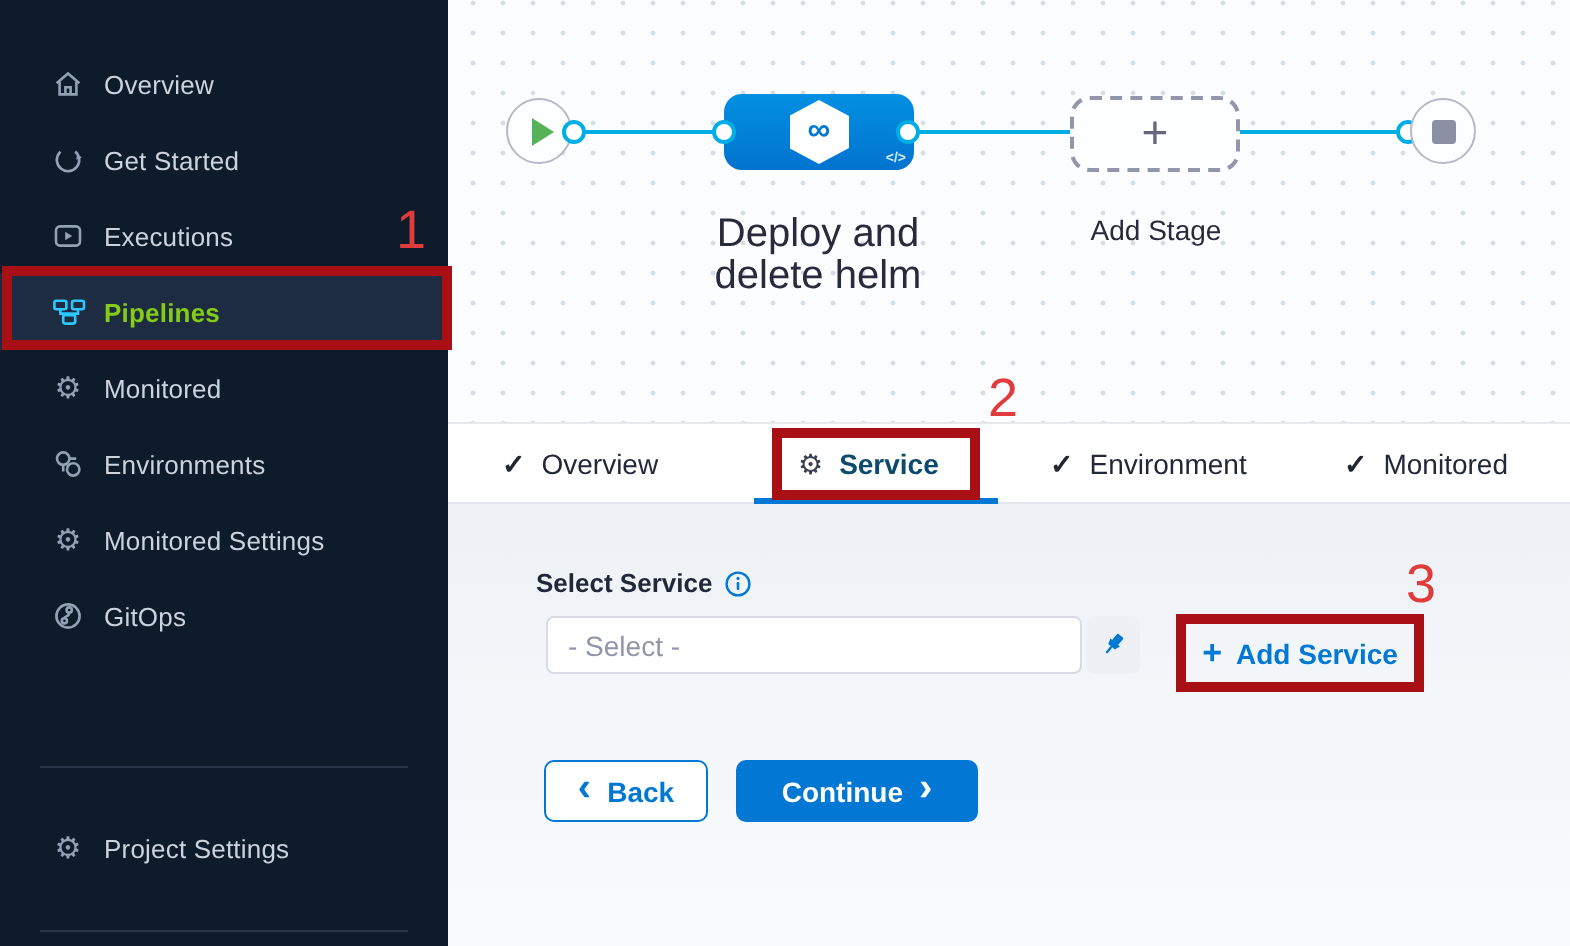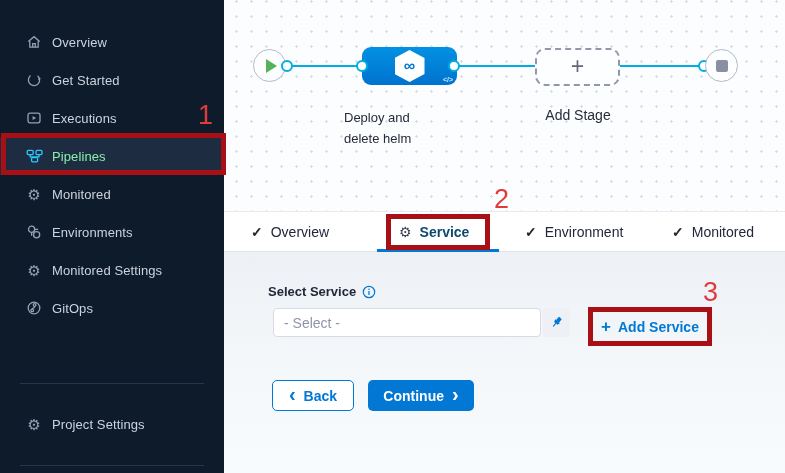--- a/index.html
+++ b/index.html
@@ -7,21 +7,21 @@
   .app { position:relative; width:785px; height:473px; overflow:hidden; background:#fff; }
 
   
   .sidebar { position:absolute; left:0; top:0; width:224px; height:473px; background:#0d1b2b; }
   .nav { position:absolute; top:23px; left:0; right:0; }
   .nav-item { display:flex; align-items:center; height:38px; padding-left:25px; cursor:pointer; }
   .nav-item .nicon { width:18px; height:18px; display:flex; align-items:center; justify-content:center; margin-right:9px; flex:0 0 18px; }
   .nav-item .nicon svg { display:block; }
   .nav-item .nlabel { font-size:13px; font-weight:500; color:#ccd3dd; letter-spacing:.1px; }
   .nav-item.active { background:#1d2c41; }
-  .nav-item.active .nlabel { color:#86efac; font-weight:400; }
+  .nav-item.active .nlabel { color:#84cc16; font-weight:700; }
   .gear-glyph { font-size:15px; color:#93a1b4; line-height:1; }
   .side-divider { position:absolute; left:20px; width:184px; height:1px; background:#263648; }
   .foot-item { position:absolute; top:405px; left:0; right:0; }
 
   
   .canvas { position:absolute; left:224px; top:0; width:561px; height:212px;
             background-color:#fbfdff;
             background-image:radial-gradient(#d5dde6 1px, rgba(0,0,0,0) 1.4px);
             background-size:15px 15px; background-position:5px 9px; }
   .flow-line { position:absolute; left:63px; top:65px; width:417px; height:2px; background:#00ade4; }
@@ -34,22 +34,22 @@
   .conn-dot { position:absolute; width:12px; height:12px; border-radius:50%; background:#fff; border:2.5px solid #00ade4; }
   .stage-node { position:absolute; left:138px; top:47px; width:95px; height:38px; border-radius:9px;
                 background:linear-gradient(180deg,#0290e2,#0173cf); display:flex; align-items:center; justify-content:center; cursor:pointer; }
   .hexagon { width:30px; height:32px; background:#fff; clip-path:polygon(50% 0,100% 25%,100% 75%,50% 100%,0 75%,0 25%);
              display:flex; align-items:center; justify-content:center; }
   .hexagon span { color:#0278d5; font-size:16px; font-weight:700; line-height:1; margin-top:-1px; }
   .code-badge { position:absolute; right:4px; bottom:2px; color:#cfe9fb; font-size:7px; font-weight:700; }
   .add-stage-node { position:absolute; left:311px; top:48px; width:85px; height:38px; border:2px dashed #9296ac; border-radius:10px;
                     background:#fdfeff; display:flex; align-items:center; justify-content:center; cursor:pointer; }
   .add-stage-node .plus { color:#63667c; font-size:23px; font-weight:300; line-height:1; margin-top:-2px; }
-  .stage-label { position:absolute; left:120px; top:107px; width:130px; text-align:left;
-                 font-size:13px; line-height:21px; color:#272b3b; }
+  .stage-label { position:absolute; left:120px; top:107px; width:130px; text-align:center;
+                 font-size:20px; line-height:21px; color:#272b3b; }
   .addstage-label { position:absolute; left:294px; top:107px; width:120px; text-align:center; font-size:14px; color:#272b3b; }
 
   
   .tabbar { position:absolute; left:224px; top:211px; width:561px; height:41px; background:#fff;
             border-top:1px solid #e6e9ee; border-bottom:1px solid #e2e6eb; }
   .tab { position:absolute; top:0; height:40px; display:flex; align-items:center; cursor:pointer; }
   .tab .check { color:#23262f; font-size:14px; font-weight:700; margin-right:8px; }
   .tab .tgear { color:#3c4150; font-size:14px; margin-right:8px; line-height:1; }
   .tab .tlabel { font-size:14px; color:#22273a; }
   .tab.active .tlabel { font-weight:700; color:#0c4a6e; }
@@ -66,21 +66,21 @@
   .select-input::placeholder { color:#9094ab; opacity:1; }
   .pin-btn { position:absolute; left:319px; top:56px; width:27px; height:29px; background:#eef0f6; border-radius:4px;
              display:flex; align-items:center; justify-content:center; cursor:pointer; }
   .add-service { position:absolute; left:369px; top:60px; width:114px; height:29px; display:flex; align-items:center;
                  justify-content:center; gap:7px; color:#0278d5; font-weight:700; font-size:14px; cursor:pointer; }
   .add-service .plus { font-size:17px; font-weight:700; line-height:1; margin-top:-1px; }
   .btn { position:absolute; top:128px; height:31px; border-radius:5px; display:flex; align-items:center;
          justify-content:center; gap:8px; font-size:14px; font-weight:700; cursor:pointer; }
   .btn .chev { font-size:20px; font-weight:700; line-height:1; margin-top:-3px; }
   .btn-back { left:48px; width:82px; background:#fff; border:1.5px solid #0278d5; color:#0278d5; }
-  .btn-continue { left:144px; width:106px; background:#0277d4; border:none; color:#fff; }
+  .btn-continue { left:144px; width:121px; background:#0277d4; border:none; color:#fff; }
 
   
   .anno-box { position:absolute; border:5px solid #a91016; pointer-events:none; }
   .anno-box1 { left:1px; top:133px; width:225px; height:42px; }
   .anno-box2 { left:386px; top:214px; width:104px; height:36px; }
   .anno-box3 { left:588px; top:307px; width:124px; height:39px; }
   .anno-num { position:absolute; color:#e13c3c; font-size:27px; font-weight:500; line-height:1; pointer-events:none; }
   .anno-1 { left:198px; top:102px; }
   .anno-2 { left:494px; top:186px; }
   .anno-3 { left:703px; top:279px; }

